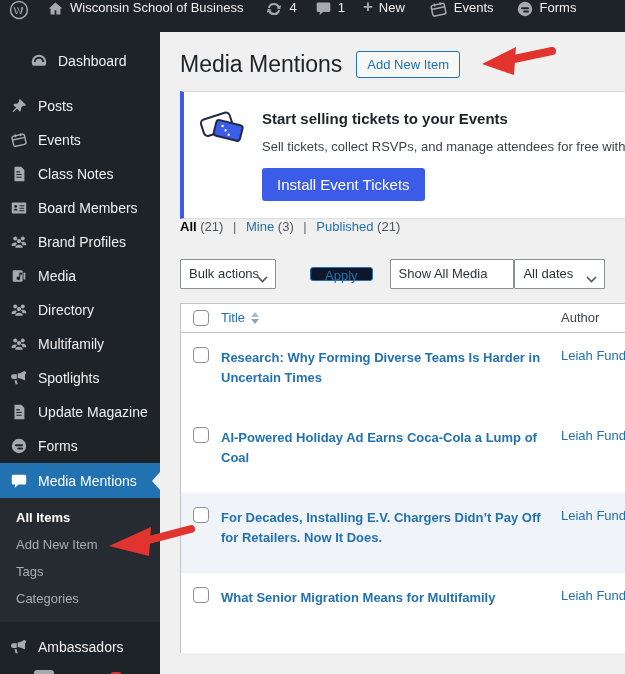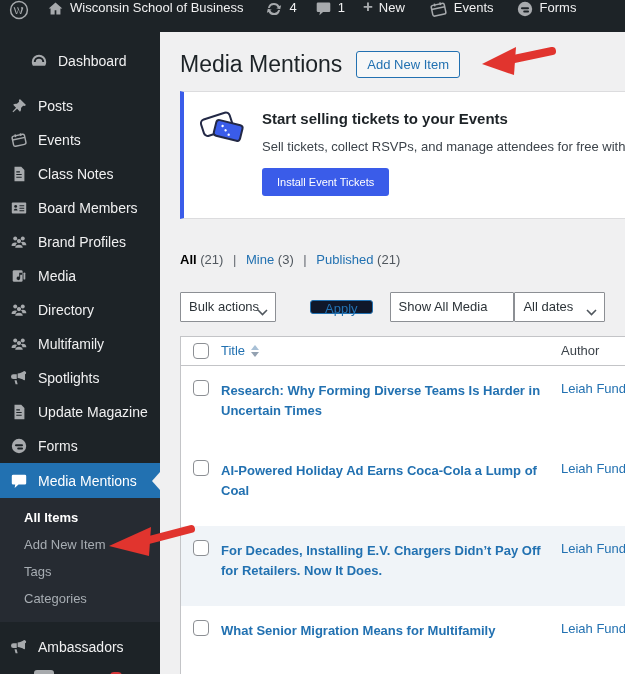--- a/index.html
+++ b/index.html
@@ -35,21 +35,21 @@
   .menu-item.after-gap { margin-top:11px; }
   .menu-item.active {
     background:#2271b1; color:#fff; height:35px;
   }
   .active-notch {
     position:absolute; right:0; top:50%; transform:translateY(-50%);
     width:0; height:0;
     border-top:9px solid transparent; border-bottom:9px solid transparent;
     border-right:8px solid #f0f0f1;
   }
-  #submenu { background:#262b32; padding:6px 12px 10px; }
+  #submenu { background:#262b32; padding:6px 4px 10px; }
   .submenu-item {
     padding:6px 12px; font-size:13px; color:#a7adb3; cursor:pointer; white-space:nowrap;
   }
   .submenu-item.current { color:#fff; font-weight:bold; }
   .partial-item { position:relative; height:14px; margin-top:0; overflow:hidden; }
   .partial-icon { position:absolute; left:34px; top:6px; width:20px; height:14px; background:#a7aaad; border-radius:3px 3px 0 0; }
   .partial-badge { position:absolute; left:110px; top:8px; width:12px; height:10px; background:#d63638; border-radius:4px 4px 0 0; }
 
   
   #content {
@@ -68,25 +68,25 @@
   #banner {
     margin-top:12px; width:520px; min-height:128px; background:#fff;
     border:1px solid #dcdcde; border-left:4px solid #3a5ce9;
     padding:13px 16px 16px 14px; display:flex; align-items:flex-start;
   }
   #banner-icon { flex:0 0 48px; margin-right:16px; margin-top:2px; }
   .banner-heading { font-size:15px; font-weight:bold; color:#1d2327; margin-top:5px; }
   .banner-text { font-size:13px; color:#3c434a; margin-top:12px; white-space:nowrap; }
   .banner-button {
     margin-top:14px; display:inline-block; background:#3a5ce9; color:#fff;
-    font-size:11px; border:none; border-radius:3px; padding:8px 15px; cursor:pointer;
-  }
-
-  
-  #views { margin-top:33px; font-size:13px; color:#646970; }
+    font-size:15px; border:none; border-radius:3px; padding:8px 15px; cursor:pointer;
+  }
+
+  
+  #views { font-size:13px; color:#646970; }
   #views .view-link { color:#2271b1; text-decoration:none; cursor:pointer; }
   #views .current-view { color:#000; font-weight:bold; }
   #views .count { color:#50575e; }
   #views .sep { margin:0 6px; color:#646970; }
 
   
   #toolbar { margin-top:25px; display:flex; align-items:center; }
   .faux-select {
     position:relative; height:30px; background:#fff; border:1px solid #8c8f94;
     border-radius:1px; font-size:13px; color:#2c3338;

